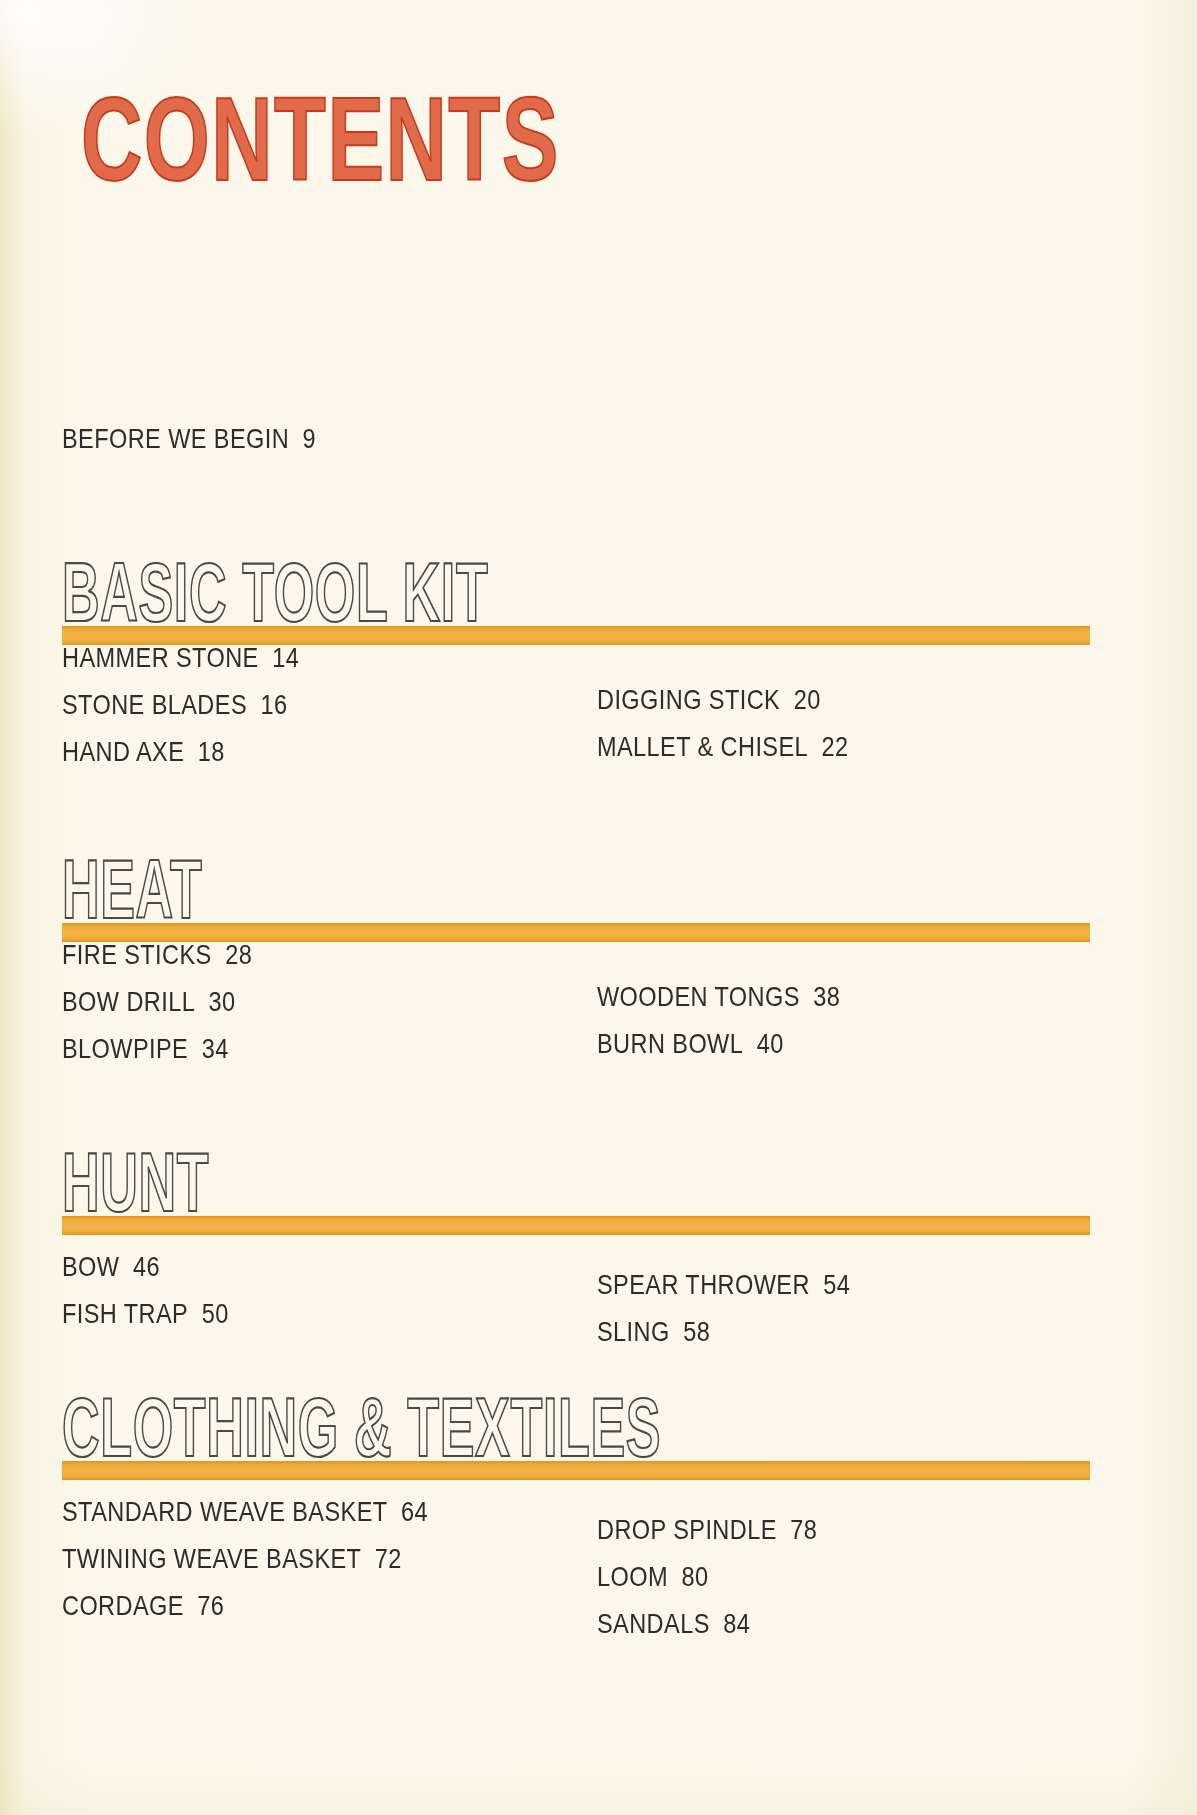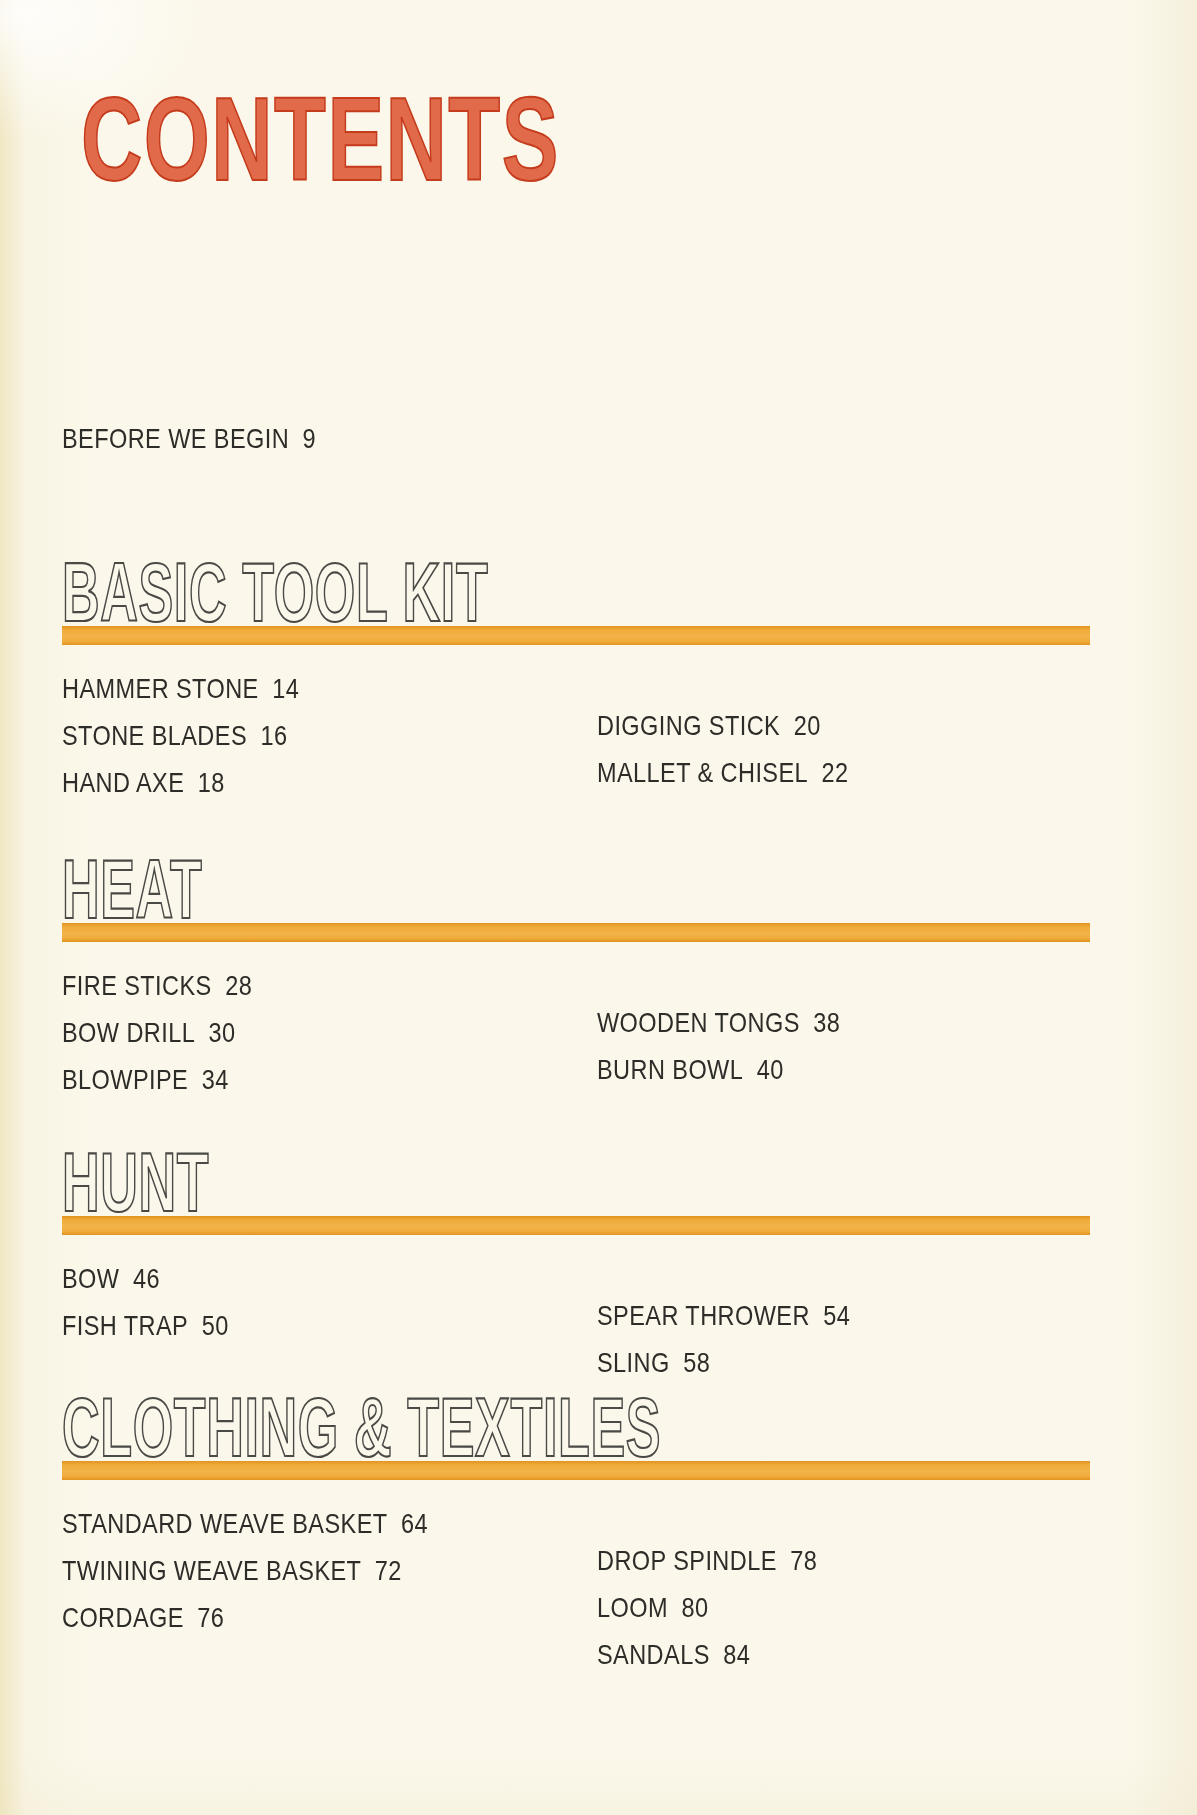--- a/index.html
+++ b/index.html
@@ -62,21 +62,21 @@
   .rule{
     position:absolute;left:0;top:88px;width:1028px;height:19px;
     background:linear-gradient(180deg,
       var(--rule-edge,#e2931f) 0%,
       var(--rule-fill,#f0ac3b) 22%,
       #f2b349 55%,
       var(--rule-fill,#f0ac3b) 80%,
       var(--rule-edge,#e2931f) 100%);
   }
 
-  .cols{position:absolute;left:0;top:137px;width:1028px;display:flex;}
+  .cols{position:absolute;left:0;top:106px;width:1028px;display:flex;align-items:center;}
   .col-left{width:535px;}
   .col-right{flex:1;margin-top:37px;}
   .cols .row{height:47px;}
 </style>
 </head>
 <body>
 
 <div class="paper-shade"></div>
 
 <h1 class="title"><span class="squeeze">CONTENTS</span></h1>

